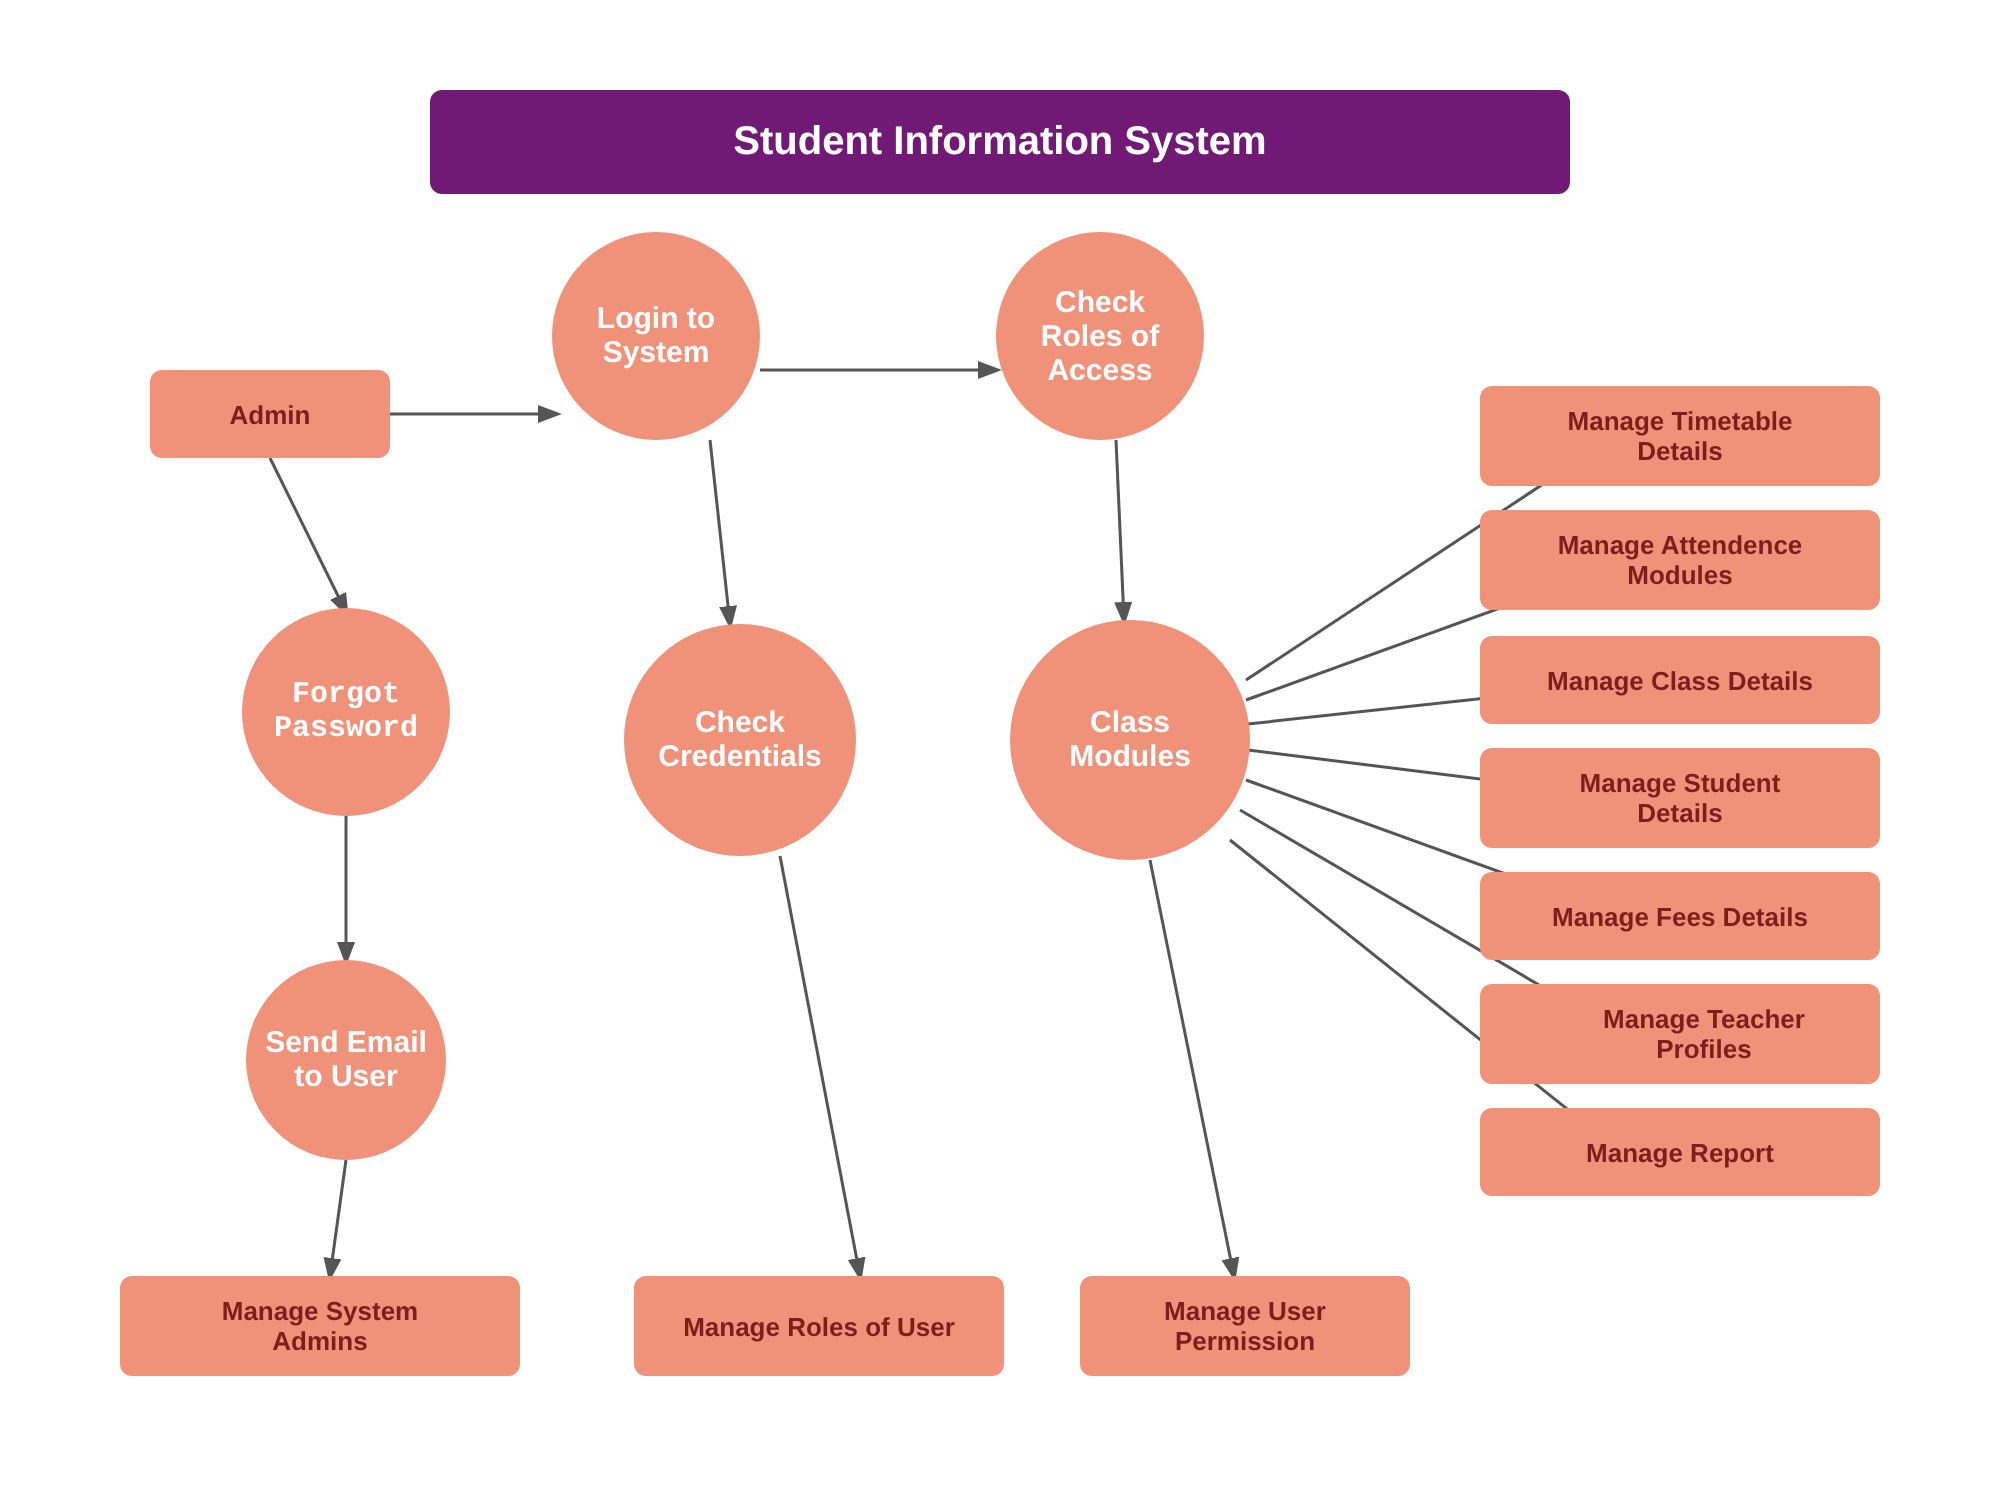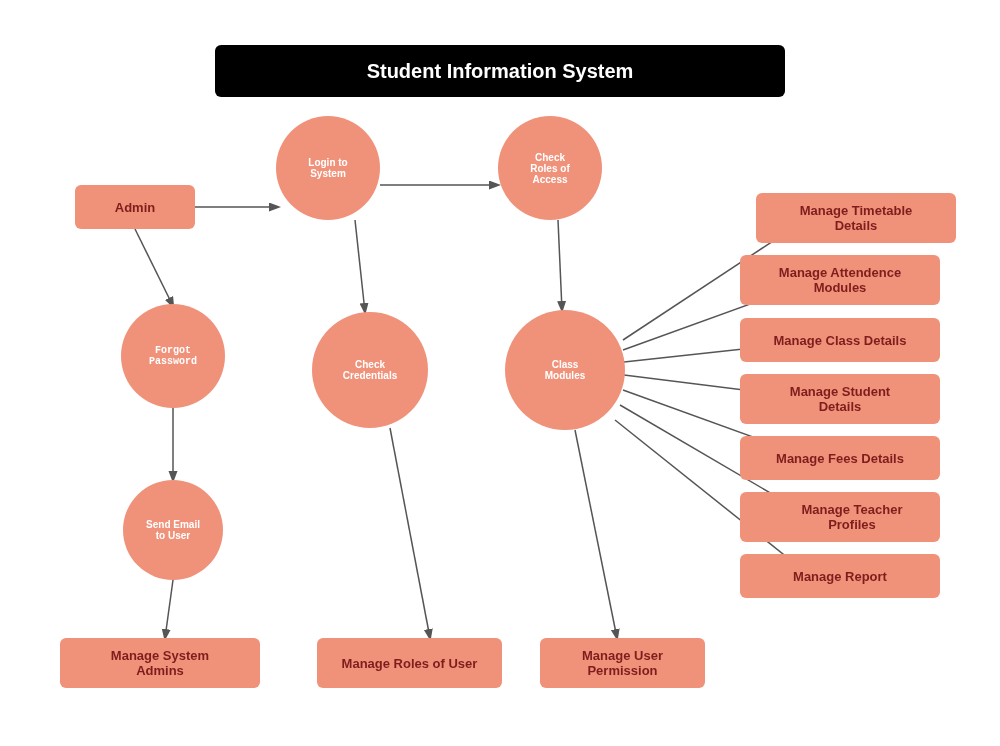--- a/index.html
+++ b/index.html
@@ -37,31 +37,31 @@
       padding: 6px 10px;
     }
     .circle {
       position: absolute;
       background: #f0917a;
       border-radius: 50%;
       display: flex;
       align-items: center;
       justify-content: center;
       text-align: center;
-      font-size: 10px;
+      font-size: 15px;
       font-weight: 600;
       color: #fff;
     }
     #title-box {
       position: absolute;
       top: 45px;
       left: 215px;
       width: 570px;
       height: 52px;
-      background: #000000;
+      background: #701a75;
       border-radius: 6px;
       display: flex;
       align-items: center;
       justify-content: center;
     }
     #title-text {
       font-size: 20px;
       font-weight: bold;
       color: #fff;
     }
@@ -158,21 +158,21 @@
   <div class="box" style="left:60px; top:638px; width:200px; height:50px;">
     <span style="white-space:pre-line;">Manage System
 Admins</span>
   </div>
 
   <div class="box" style="left:540px; top:638px; width:165px; height:50px;">
     <span style="white-space:pre-line;">Manage User
 Permission</span>
   </div>
 
-  <div class="box" style="left:740px; top:193px; width:200px; height:50px;margin-left:16px;">
+  <div class="box" style="left:740px; top:193px; width:200px; height:50px;">
     <span style="white-space:pre-line;">Manage Timetable
 Details</span>
   </div>
 
   <div class="box" style="left:740px; top:255px; width:200px; height:50px;">
     <span style="white-space:pre-line;">Manage Attendence
 Modules</span>
   </div>
 
   <div class="box" style="left:740px; top:318px; width:200px; height:44px;">

